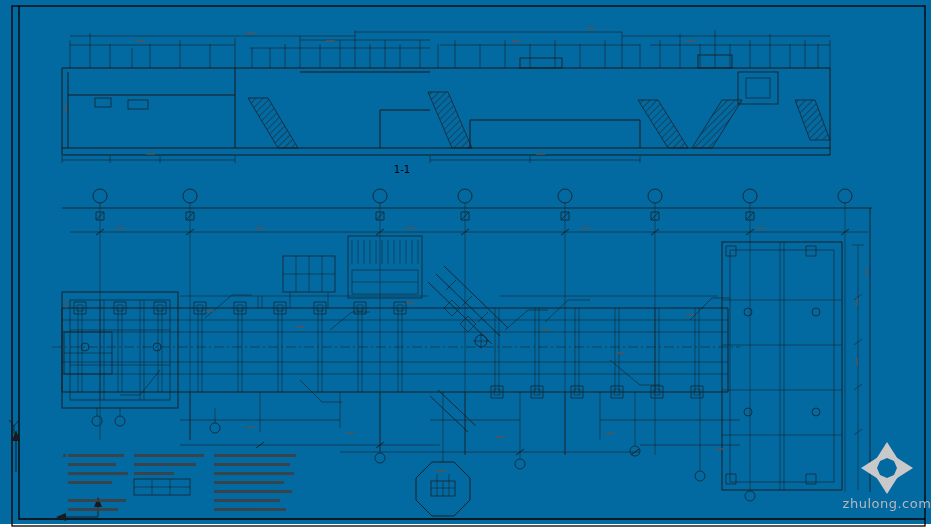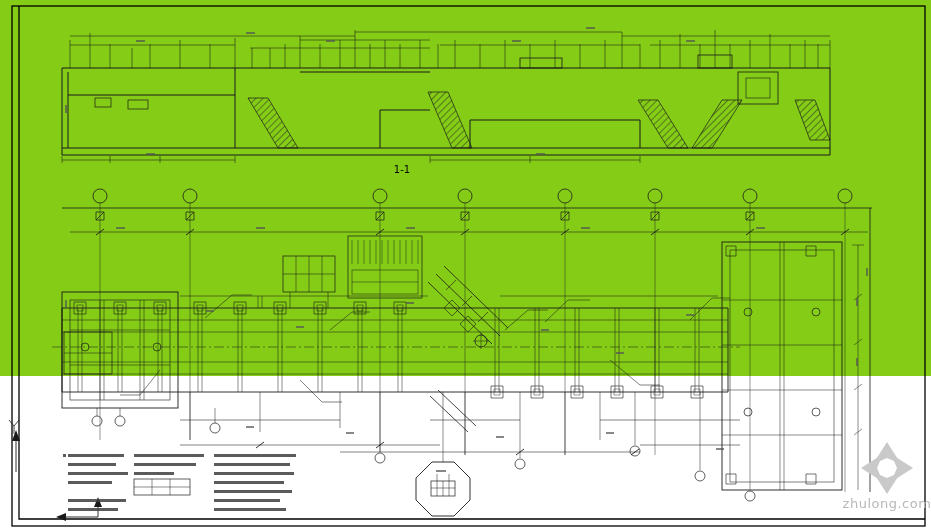--- a/index.html
+++ b/index.html
@@ -1,17 +1,17 @@
 <!DOCTYPE html>
 <html><head>
 <meta charset="utf-8">
 <style>
   html,body{margin:0;padding:0;background:#ffffff;width:931px;height:532px;overflow:hidden;
     font-family:"DejaVu Sans",sans-serif;}
-  .canvas{position:relative;width:931px;height:376px;background:#84cc16;}
+  .canvas{position:relative;width:931px;height:524px;background:#0369a1;}
   svg{display:block;}
   text{font-family:"DejaVu Sans",sans-serif;}
   .wm-text{letter-spacing:.5px;}
 </style>
 </head>
 <body>
 
 <div class="canvas">
 <svg width="931" height="532" viewBox="0 0 931 532" xmlns="http://www.w3.org/2000/svg">
 

